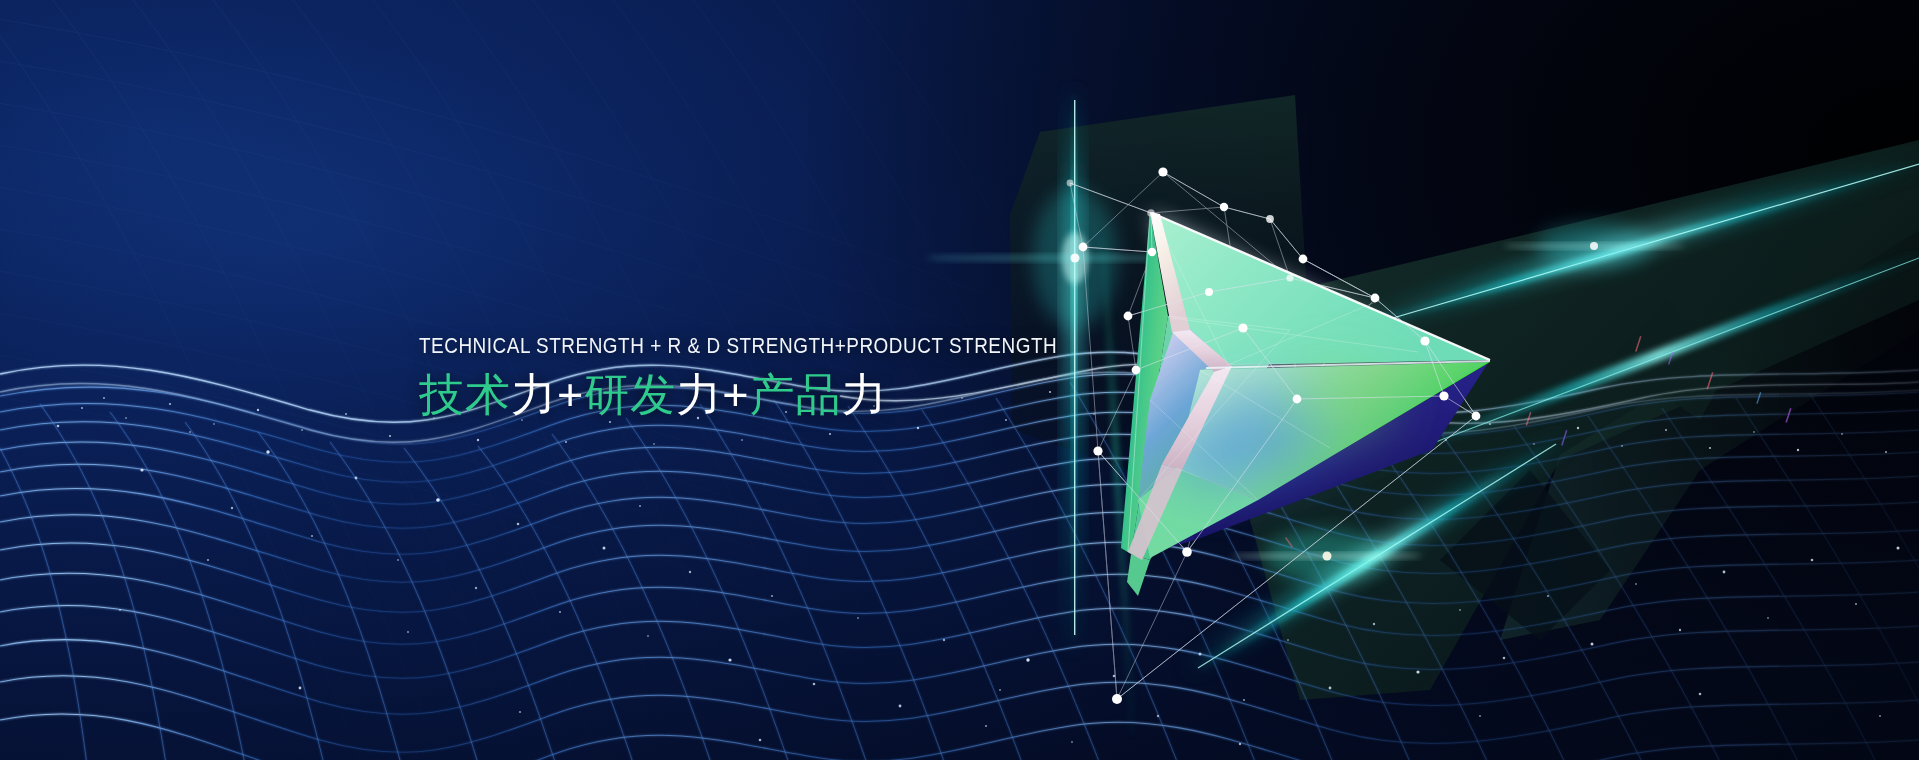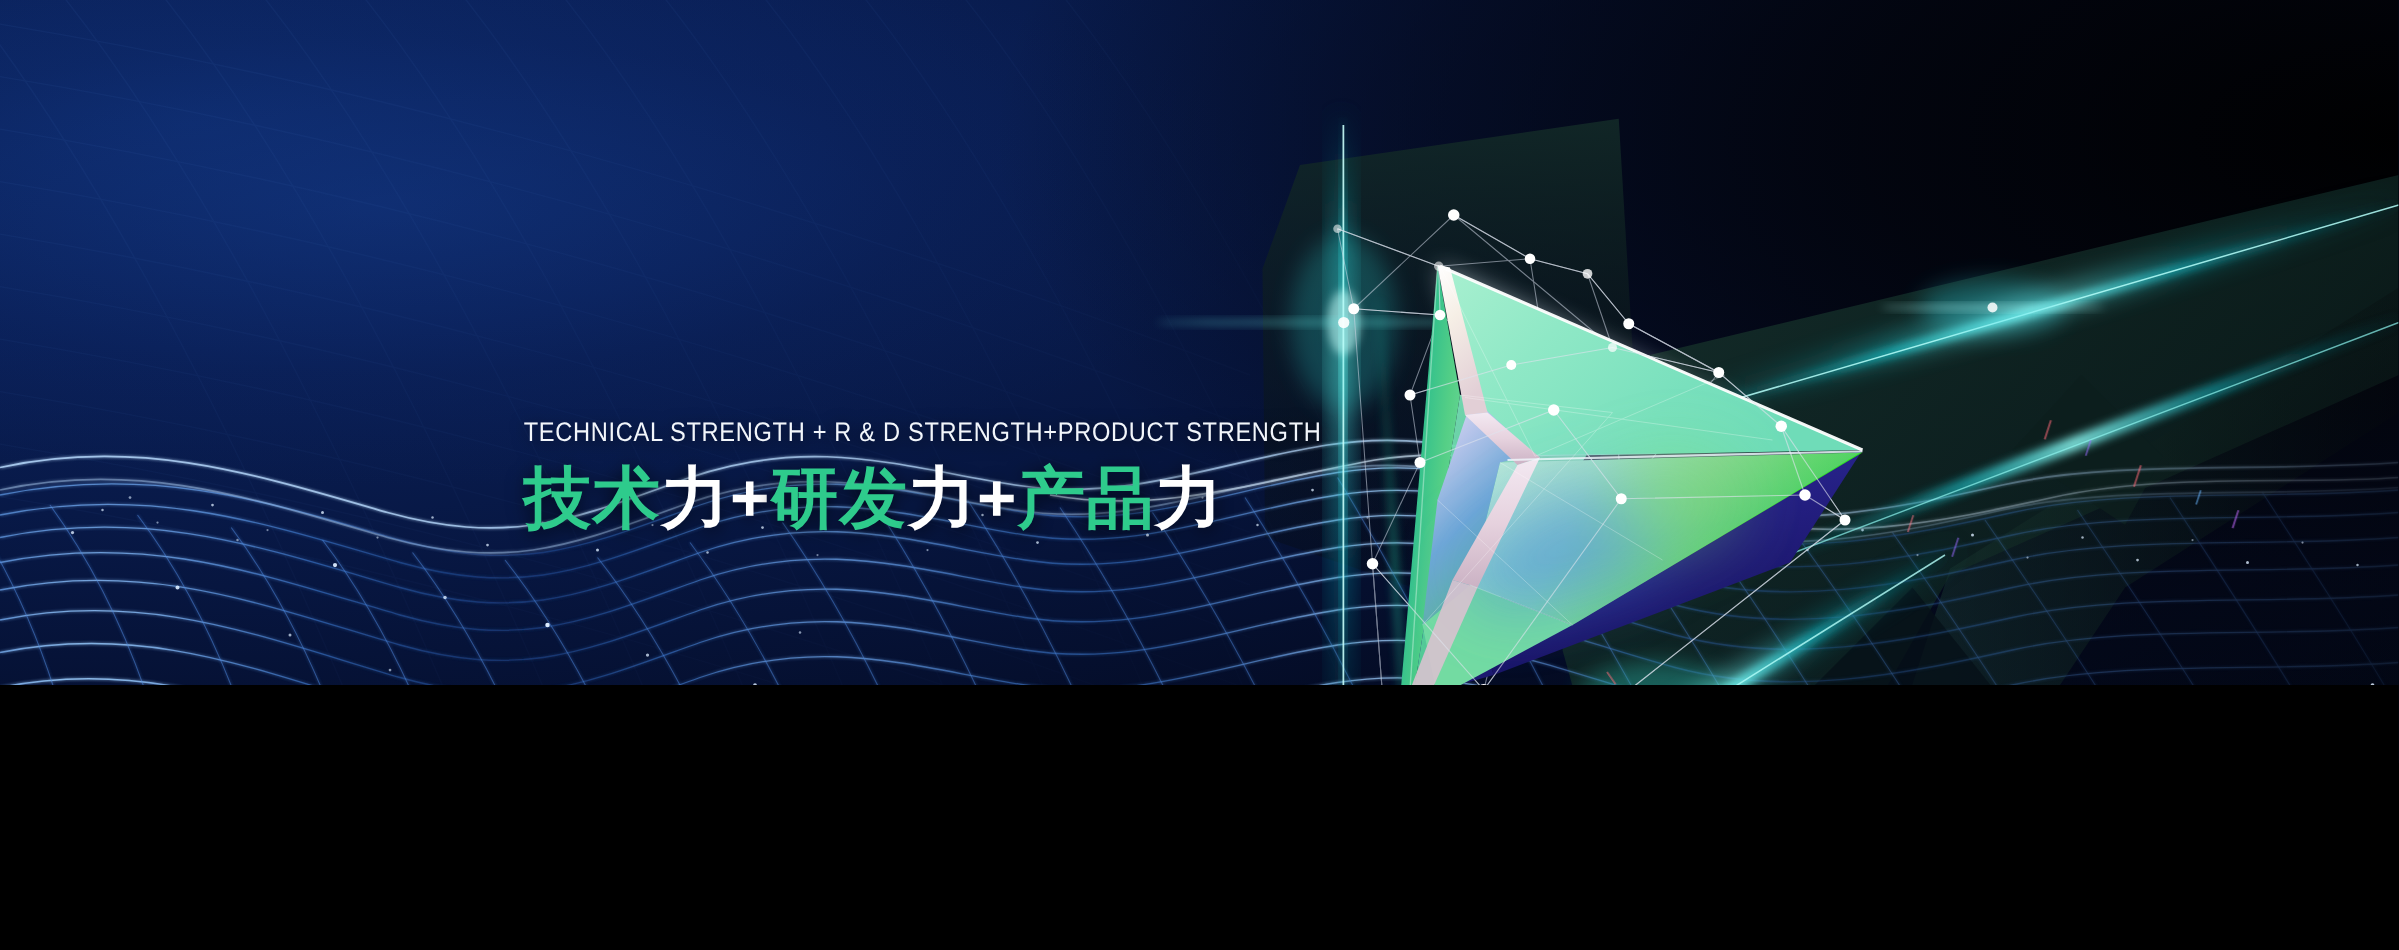--- a/index.html
+++ b/index.html
@@ -1,18 +1,18 @@
 <!DOCTYPE html>
 <html><head>
 <meta charset="utf-8">
 <style>
   html,body{margin:0;padding:0;background:#000;}
   #stage{
     position:relative;
-    width:1919px;height:548px;
+    width:1919px;height:760px;
     overflow:hidden;
     background:#04091f;
     font-family:"Liberation Sans", sans-serif;
   }
   .layer{position:absolute;inset:0;}
   .noclick{pointer-events:none;}
 
   
   #bg-base{
     background:
@@ -36,22 +36,22 @@
     letter-spacing:.6px;
     color:#f2f6fb;
     font-weight:400;
     white-space:nowrap;
     transform:scaleX(.88);
     transform-origin:left center;
     line-height:1;
     margin-bottom:13px;
   }
   #title{
-    font-size:54px;
-    font-weight:700;
+    font-size:45px;
+    font-weight:400;
     line-height:1.06;
     white-space:nowrap;
     letter-spacing:1px;
   }
   #title .g{color:#2ecb8c;}
   #title .w{color:#ffffff;}
 </style>
 </head>
 <body>
 

